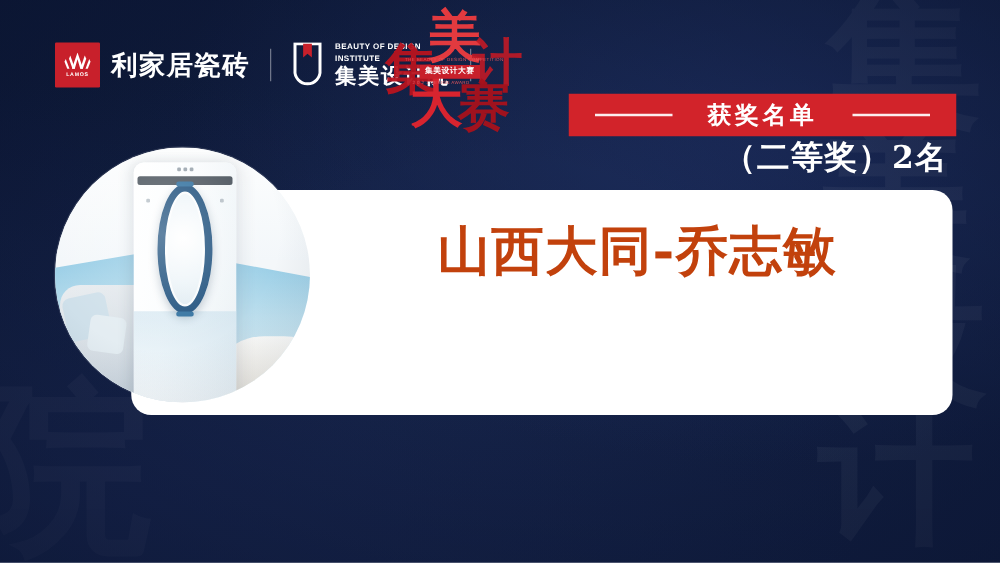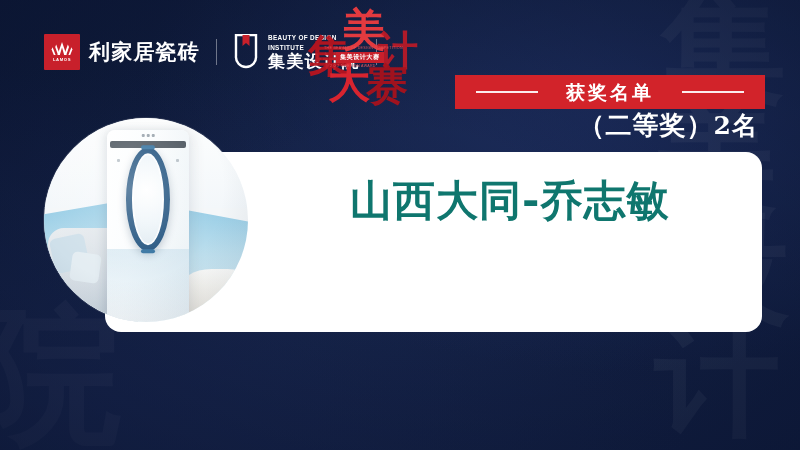--- a/index.html
+++ b/index.html
@@ -137,21 +137,21 @@
     width: 657px; height: 180px;
     background: #ffffff;
     border-radius: 16px;
     z-index: 3;
   }
   .card-names {
     position: absolute; left: 245px; top: 20px;
     display: flex; flex-direction: column; gap: 6px;
   }
   .name-line {
-    color: #0f766e; font-size: 42px; font-weight: 700; letter-spacing: 1px;
+    color: #c2410c; font-size: 42px; font-weight: 700; letter-spacing: 1px;
     font-family: "DejaVu Serif", "Liberation Serif", serif;
     line-height: 1.38; white-space: nowrap;
   }
 
   
   .photo {
     position: absolute; left: 44px; top: 118px;
     width: 204px; height: 204px; border-radius: 50%;
     overflow: hidden; z-index: 5;
     box-shadow: 0 0 0 1px rgba(255,255,255,.12);

